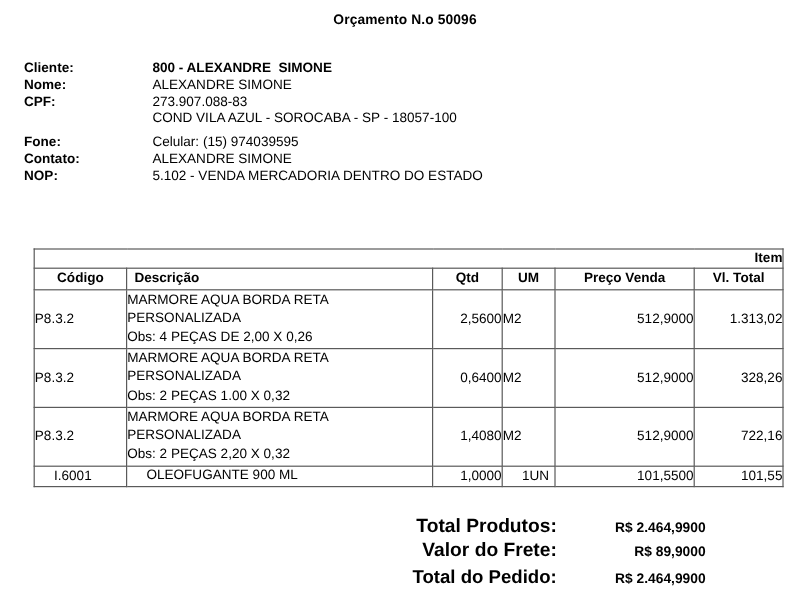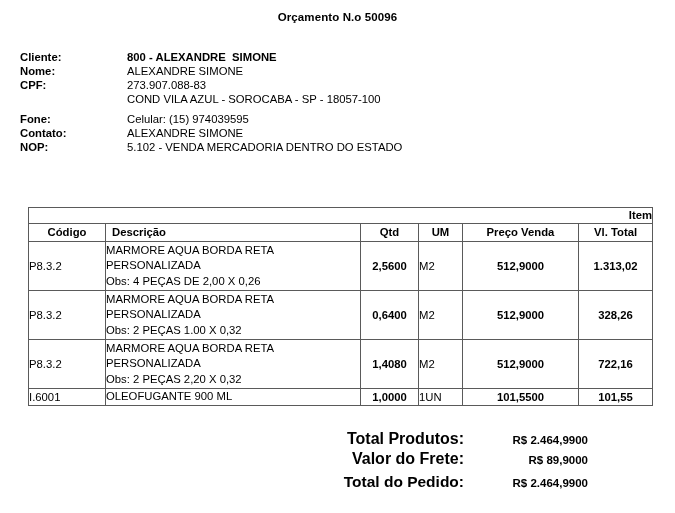--- a/index.html
+++ b/index.html
@@ -96,30 +96,29 @@
     text-align: left;
     padding-left: 4px;
   }
   .cell-desc {
     text-align: left;
     padding-left: 6px;
     line-height: 15.5px;
   }
   .cell-desc .desc-line { white-space: pre; display: block; }
   .cell-num {
-    text-align: center;
+    text-align: right;
     padding-right: 6px;
-    font-weight: bold;
   }
   .cell-um {
     text-align: left;
     padding-left: 5px;
   }
   .row-tall td { height: 48px; }
-  .row-short td { height: 16px; }
+  .row-short td { height: 16px; padding-left: 16px; }
 
   
   .c-codigo { width: 77px; }
   .c-desc   { width: 255px; }
   .c-qtd    { width: 58px; }
   .c-um     { width: 44px; }
   .c-preco  { width: 116px; }
   .c-total  { width: 74px; }
 
   

